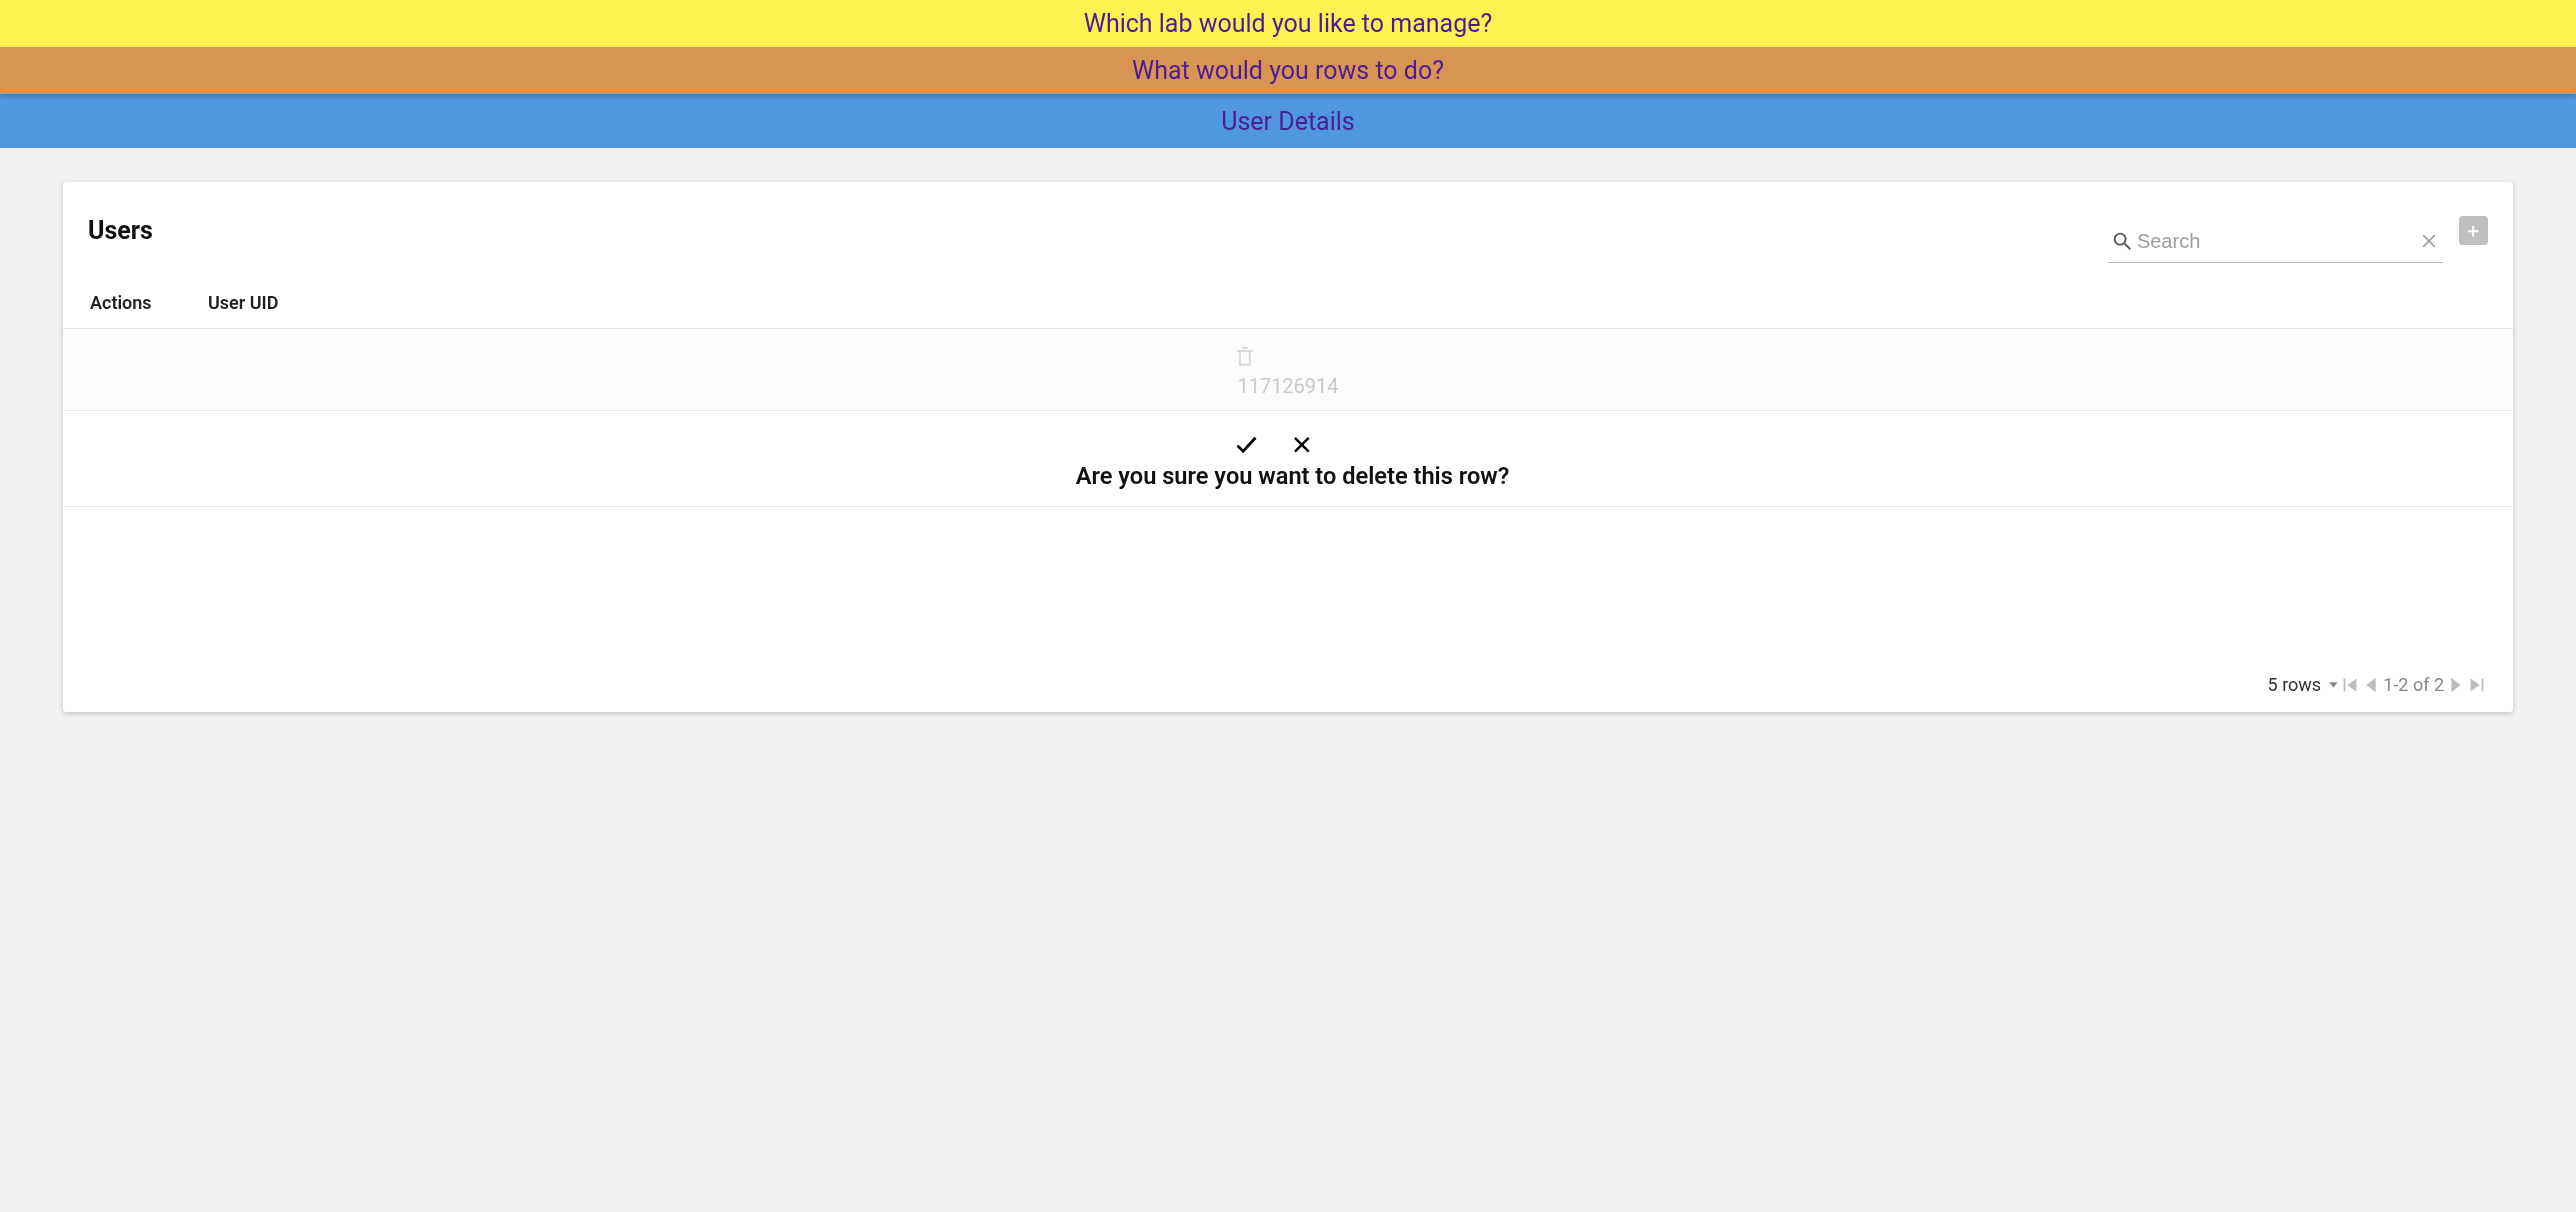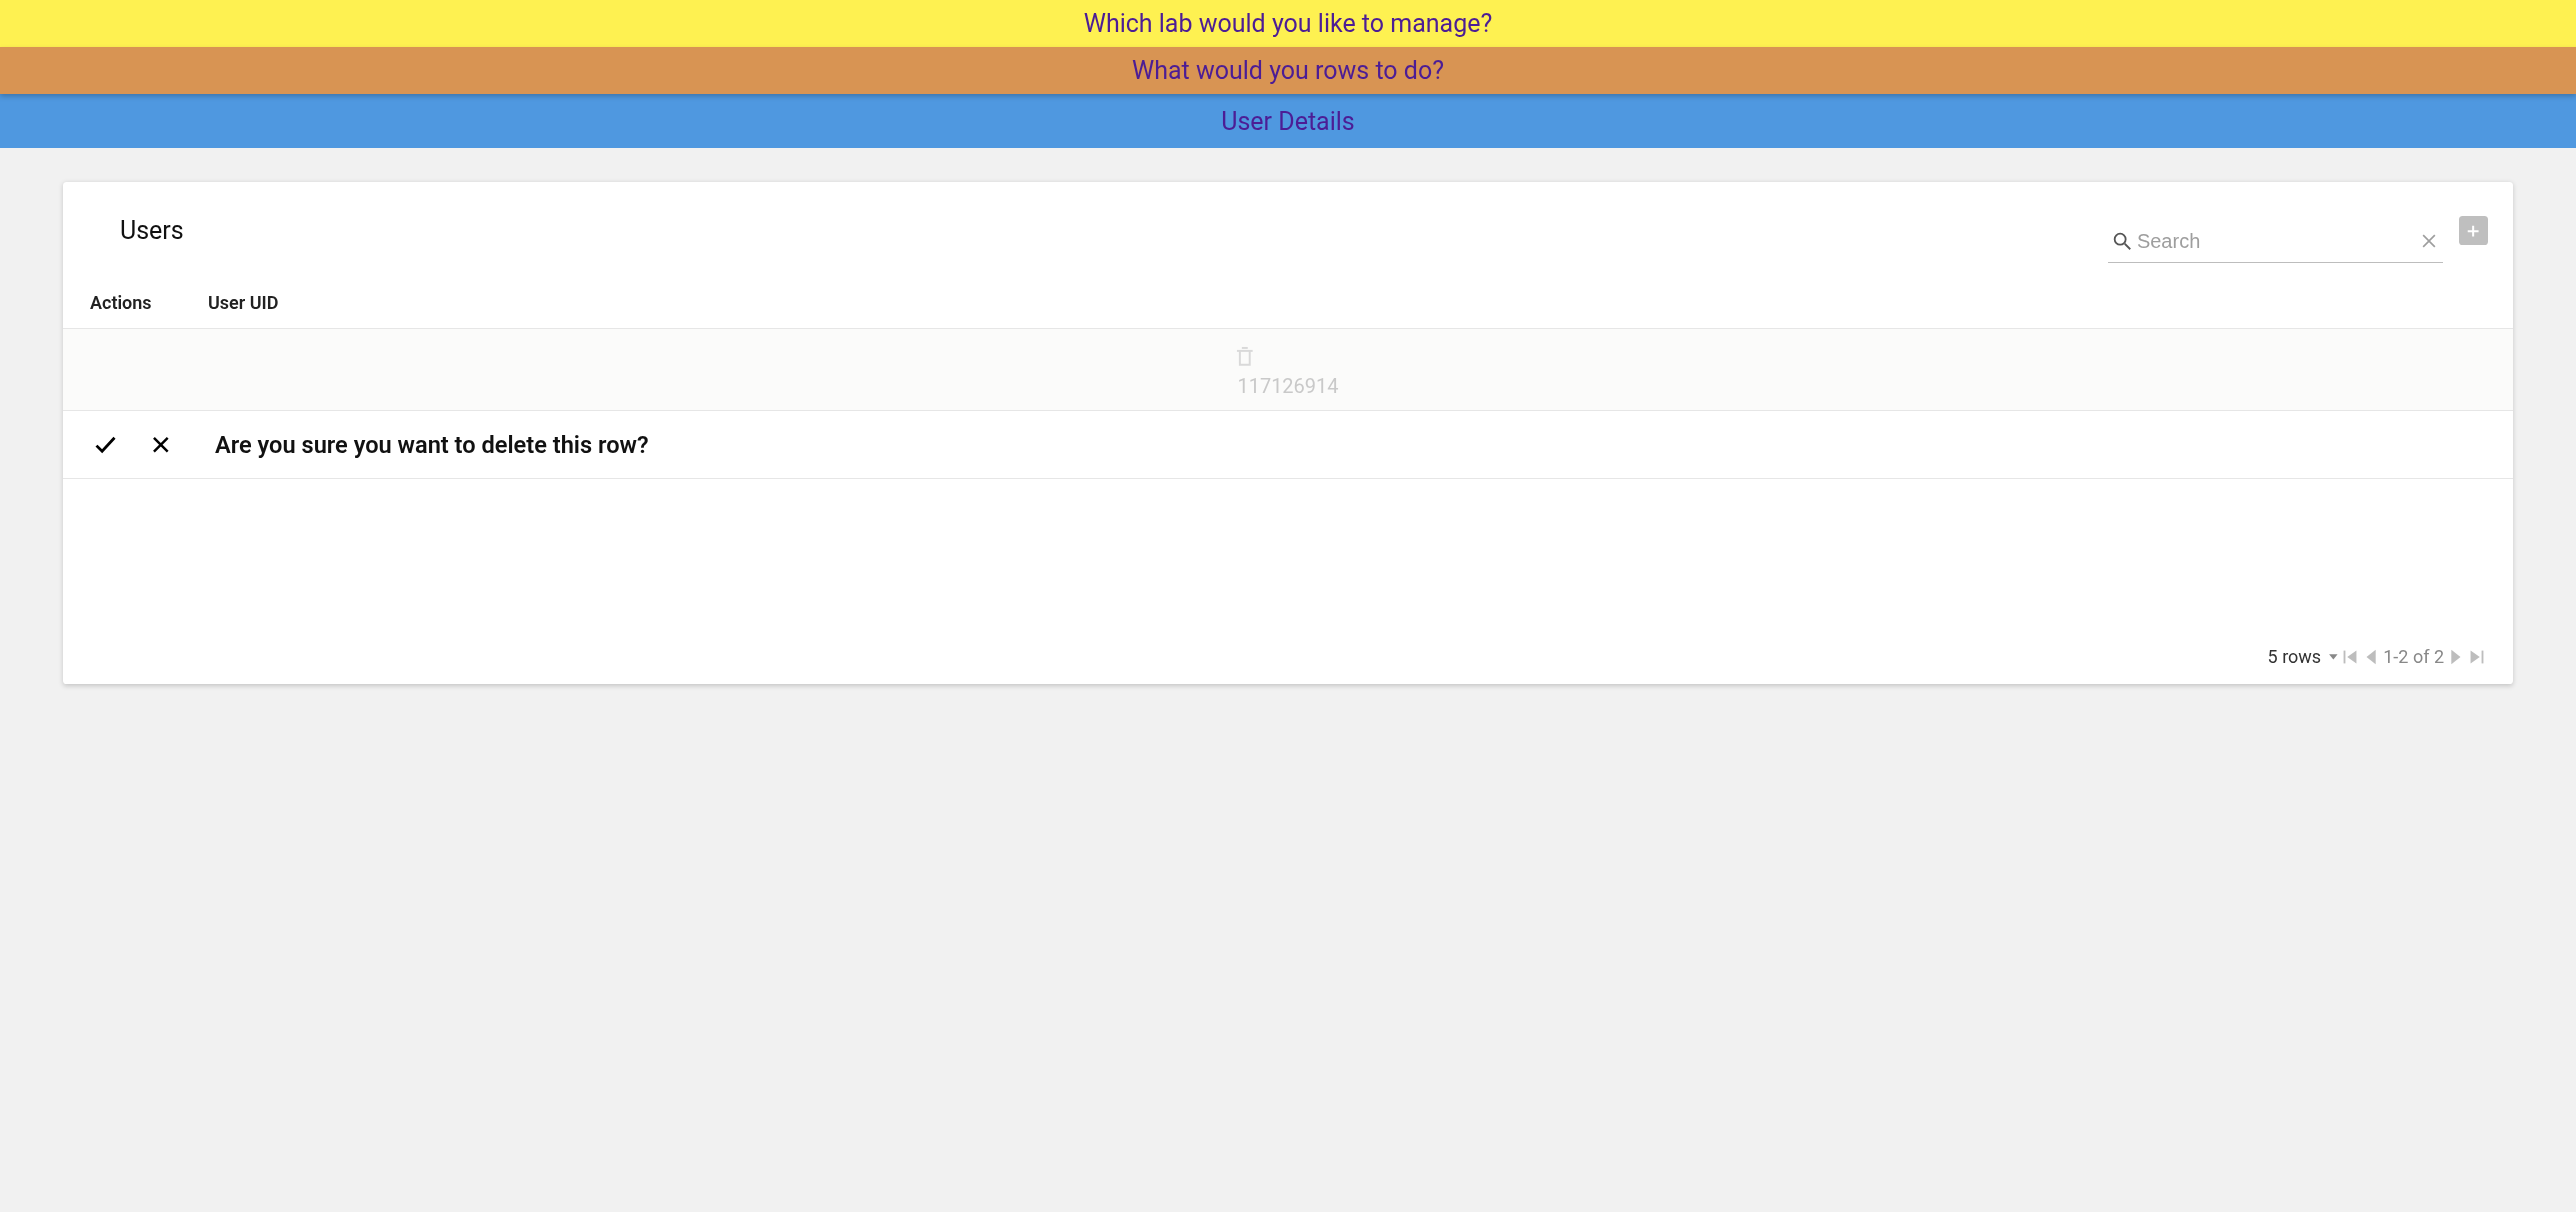--- a/index.html
+++ b/index.html
@@ -31,24 +31,23 @@
     overflow: hidden;
   }
 
   .card-header {
     display: flex;
     align-items: center;
     padding: 16.3px 25px 7.3px 25px;
   }
   .card-title {
     font-size: 25px;
-    font-weight: 400;
+    font-weight: 700;
     flex: 1;
     color: #111;
-    margin-left: 32px;
   }
   .search-wrap {
     display: flex;
     align-items: center;
     border-bottom: 0.9px solid #bdbdbd;
     width: 335px;
     padding-bottom: 6px;
     margin-top: 28px;
   }
   .search-wrap input {
@@ -107,20 +106,21 @@
     flex-direction: column;
   }
   .row-dim .trash svg { color: #d9d9d9; }
 
   .row-confirm {
     font-weight: 600;
     font-size: 23.6px;
     color: #111;
     border-bottom: 0.9px solid #e6e6e6;
     padding: 16.3px 25px;
+    flex-direction: column;
   }
   .row-confirm .actions-cell { display:flex; gap:23.6px; width:118px; align-items:center;}
   .row-confirm .msg { flex:1; padding-left: 9px;}
 
   .trash { width:118px; }
 
   .card-spacer { height: 154px; }
 
   .card-footer {
     display: flex;

